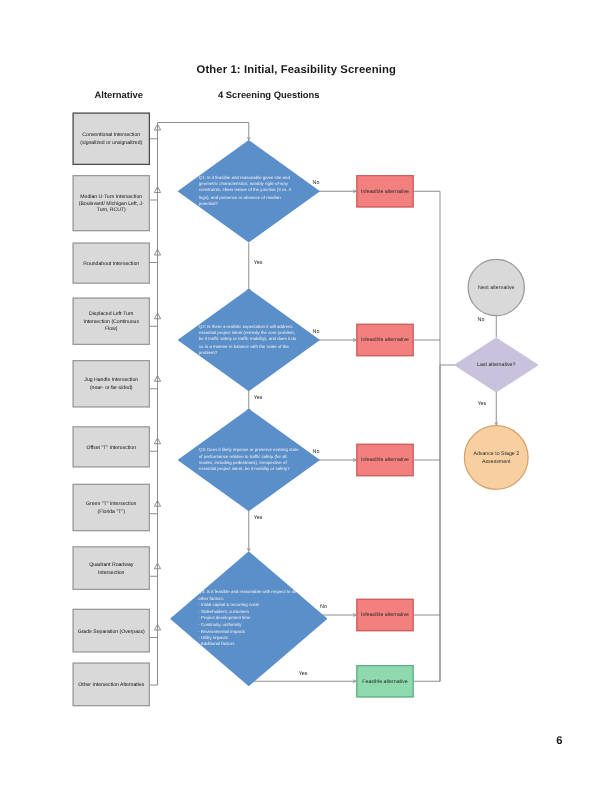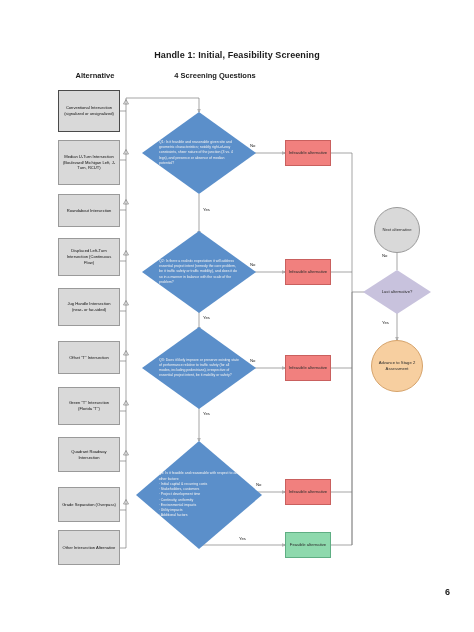--- a/index.html
+++ b/index.html
@@ -94,21 +94,21 @@
   .elabel{
     position:absolute;font-size:4.3px;color:#222;
     background:#fff;padding:0 1px;white-space:nowrap;
   }
 </style>
 </head>
 <body>
 
 <div class="page">
 
-  <div class="stage-title">Handle 1:  Initial, Feasibility Screening</div>
+  <div class="stage-title">Other 1:  Initial, Feasibility Screening</div>
   <div class="col-head" id="h-alt">Alternative</div>
   <div class="col-head" id="h-q">4 Screening Questions</div>
 
   <svg class="wires" viewBox="0 0 474 632">
     <defs>
       <marker id="ar" markerWidth="5" markerHeight="5" refX="4" refY="2.5" orient="auto">
         <path d="M0,0.6 L4.2,2.5 L0,4.4 z" fill="#2b2b2b" stroke="none"></path>
       </marker>
     </defs>
 

